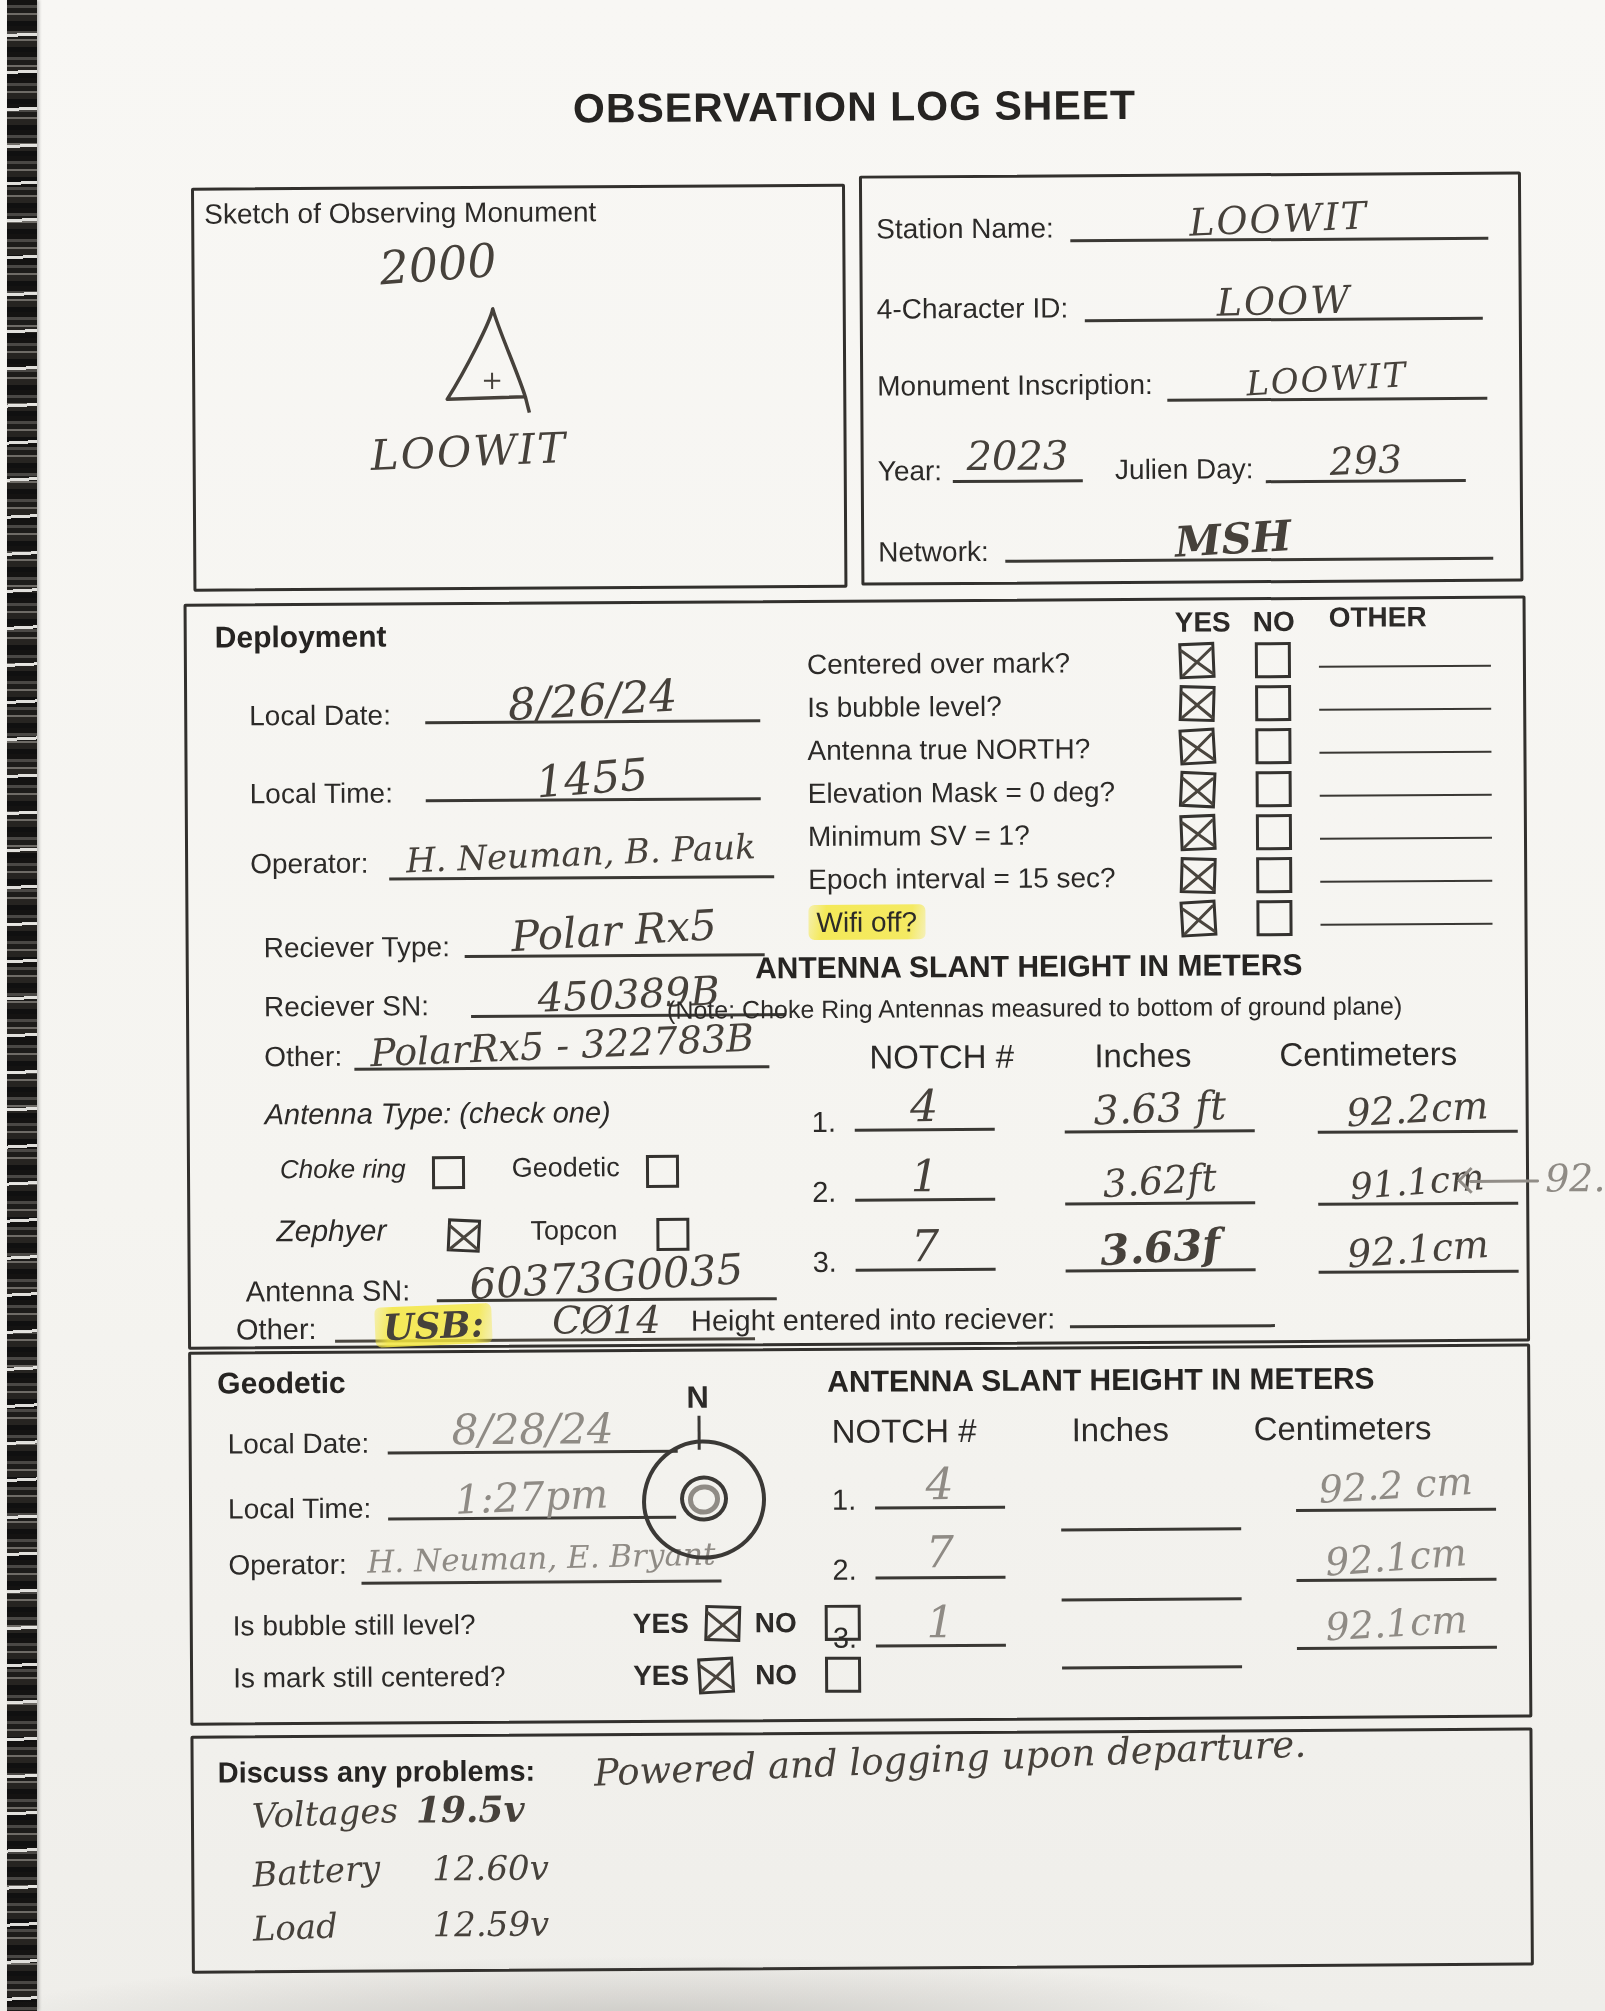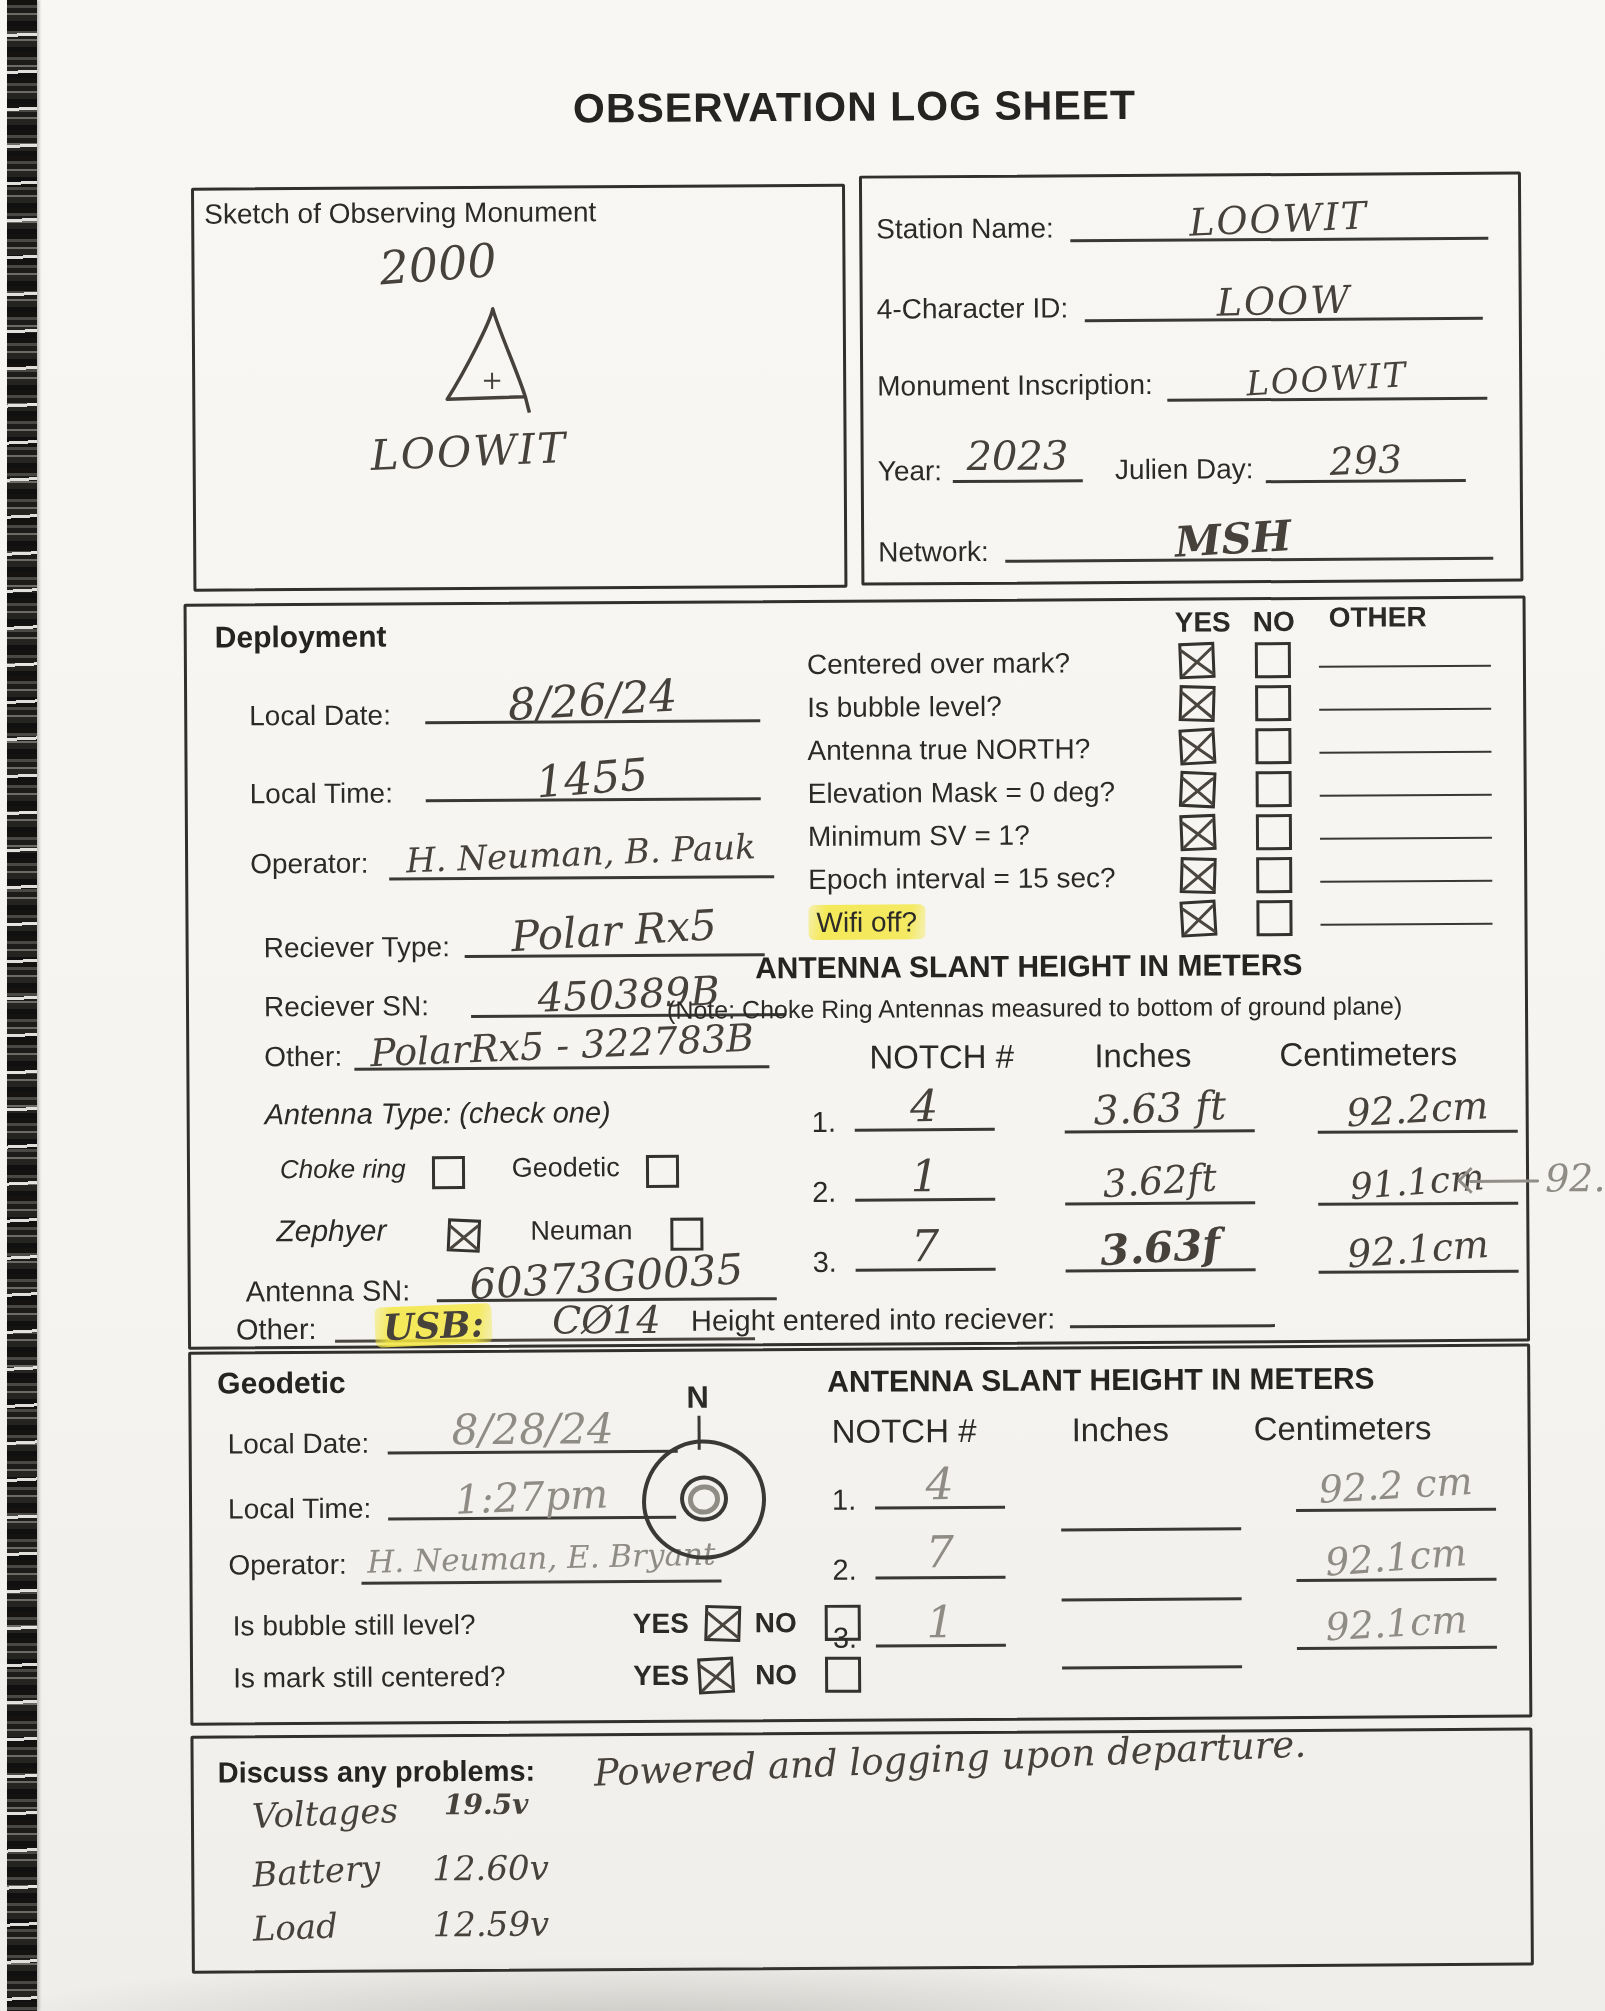--- a/index.html
+++ b/index.html
@@ -172,21 +172,21 @@
       </div>
       <div class="row" style="left:90px;top:548px;">
         <span class="lbl" style="font-style:italic;font-size:26px;">Choke ring</span>
         <span class="cb small" style="margin-left:22px;"></span>
         <span class="lbl" style="font-size:27px;margin-left:42px;">Geodetic</span>
         <span class="cb small" style="margin-left:22px;"></span>
       </div>
       <div class="row" style="left:86px;top:608px;">
         <span class="lbl" style="font-style:italic;font-size:30px;">Zephyer</span>
         <span class="cb small checked" style="margin-left:56px;transform:rotate(3deg);"></span>
-        <span class="lbl" style="font-size:27px;margin-left:46px;">Neuman</span>
+        <span class="lbl" style="font-size:27px;margin-left:46px;">Topcon</span>
         <span class="cb small" style="margin-left:34px;"></span>
       </div>
       <div class="row" style="left:55px;top:660px;">
         <span class="lbl" style="font-size:29px;">Antenna SN:</span>
         <span class="blank" style="width:340px;margin-left:22px;"><span class="hw" style="font-size:42px;transform:rotate(-3deg) translateY(-8px);">60373G0035</span></span>
       </div>
       <div class="row" style="left:45px;top:700px;">
         <span class="lbl" style="font-size:29px;">Other:</span>
         <span class="blank" style="width:420px;margin-left:14px;text-align:left;border-bottom-color:#4a463f;"><span class="hw hl" style="font-size:36px;margin-left:40px;transform:rotate(-2deg);font-weight:700;">USB:</span><span class="hw" style="font-size:38px;margin-left:60px;transform:translateY(-4px);">CØ14</span></span>
       </div>
@@ -335,21 +335,21 @@
         <span class="blank" style="width:180px;margin-left:52px;"><span class="hw pencil" style="font-size:36px;"></span></span>
         <span class="blank" style="width:200px;margin-left:50px;"><span class="hw pencil" style="font-size:38px;transform:rotate(-3deg) translateY(-8px);">92.1cm</span></span>
       </div>
     </div>
 
     <div class="box" style="left:186px;top:1732px;width:1336px;height:232px;">
       <div class="heading" style="left:24px;top:18px;font-size:29px;">Discuss any problems:</div>
       <div class="hw" style="position:absolute;left:400px;top:6px;font-size:37px;transform:rotate(-2deg);">Powered and logging upon departure.</div>
       <div class="row" style="left:58px;top:58px;">
         <span class="hw" style="font-size:34px;transform:rotate(-2deg);">Voltages</span>
-        <span class="hw" style="font-size:28px;position:absolute;left:192px;top:-4px;font-weight:700;">19.5v</span>
+        <span class="hw" style="font-size:36px;position:absolute;left:164px;top:-4px;font-weight:700;">19.5v</span>
       </div>
       <div class="row" style="left:58px;top:116px;">
         <span class="hw" style="font-size:34px;transform:rotate(-3deg);">Battery</span>
         <span class="hw" style="font-size:34px;position:absolute;left:180px;top:-2px;">12.60v</span>
       </div>
       <div class="row" style="left:58px;top:172px;">
         <span class="hw" style="font-size:34px;transform:rotate(-2deg);">Load</span>
         <span class="hw" style="font-size:34px;position:absolute;left:180px;top:-2px;">12.59v</span>
       </div>
     </div>

